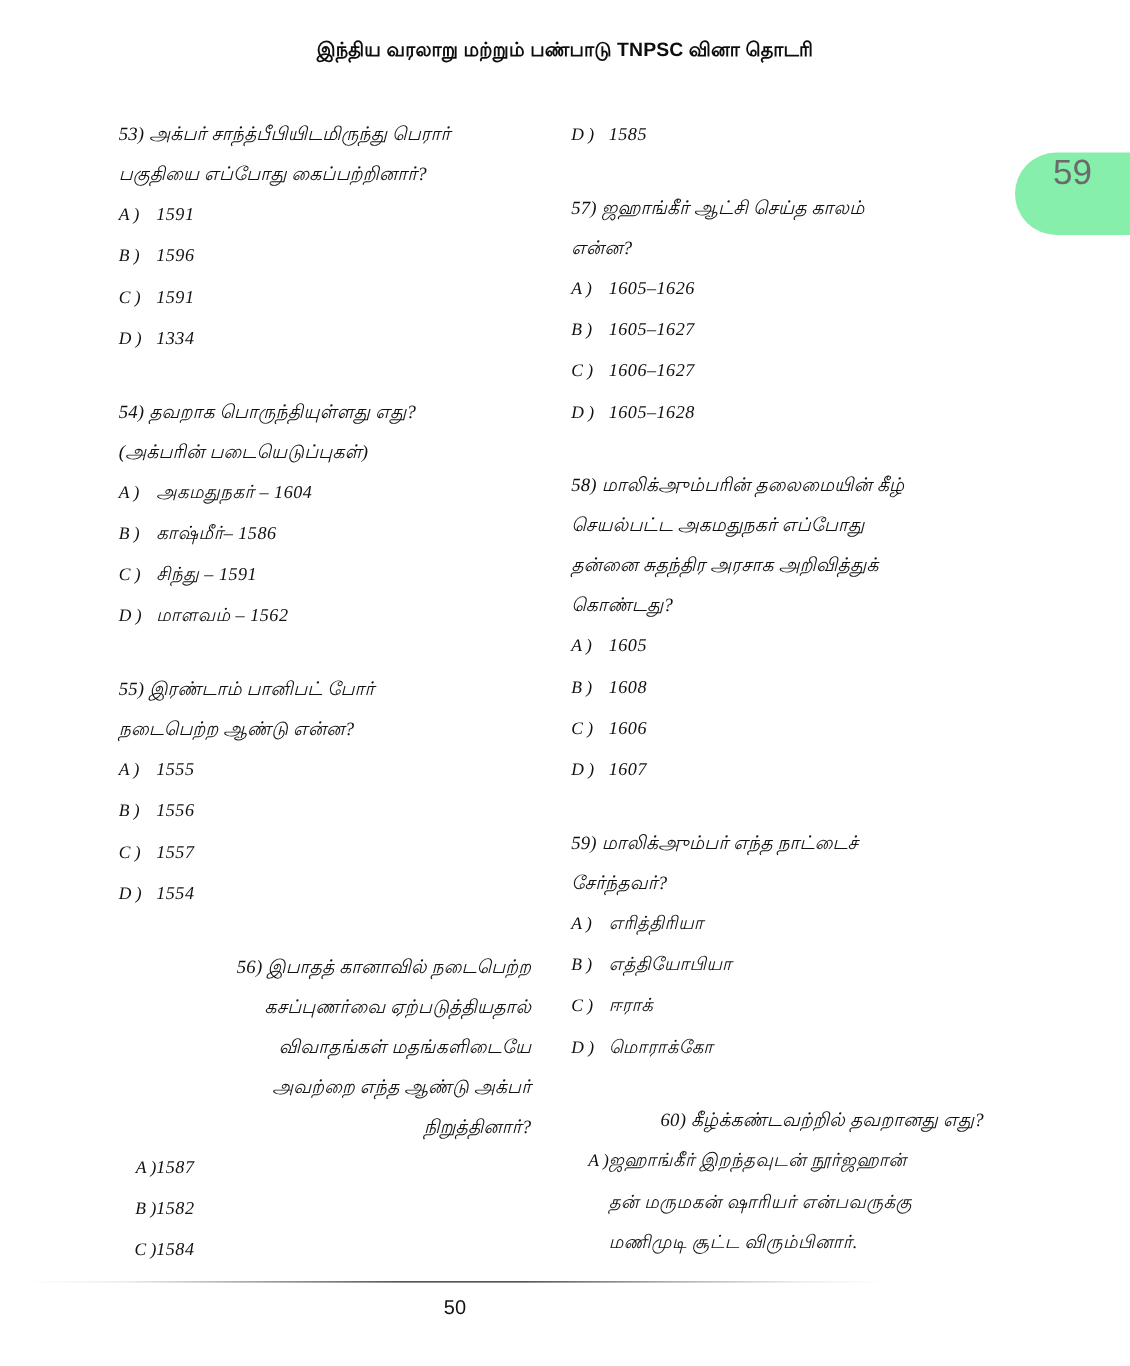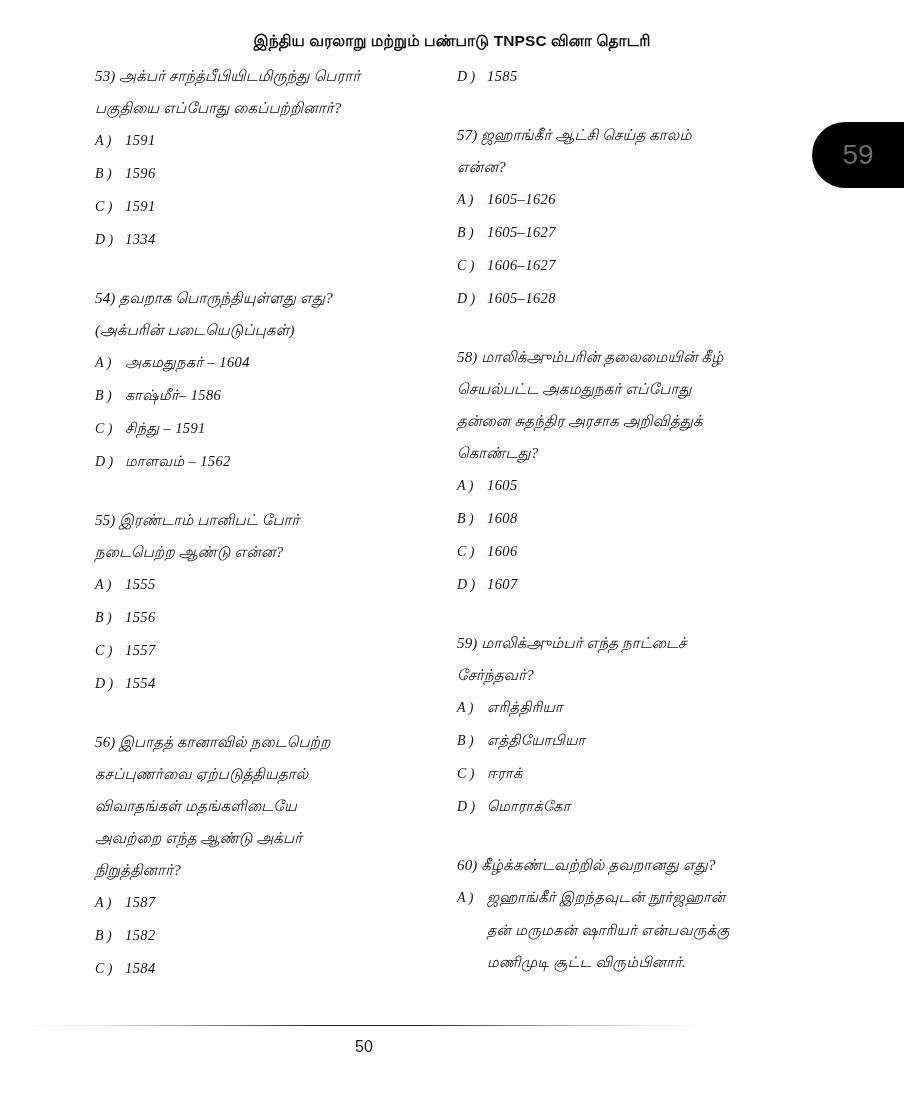--- a/index.html
+++ b/index.html
@@ -31,52 +31,51 @@
     color: #0d0d0d;
   }
 
   
   .page-badge {
     position: absolute;
     left: 812px;
     top: 122px;
     width: 92px;
     height: 66px;
-    background: #000000;
+    background: #86efac;
     border-top-left-radius: 34px;
     border-bottom-left-radius: 34px;
     border-top-right-radius: 0;
     border-bottom-right-radius: 0;
     display: flex;
-    align-items: center;
     justify-content: center;
     font-family: "Liberation Sans", "DejaVu Sans", sans-serif;
     font-size: 28px;
     color: #6b6b6b;
     z-index: 5;
   }
 
   
   .columns {
     position: absolute;
-    top: 60px;
+    top: 92px;
     left: 0;
     width: 904px;
     height: 930px;
   }
   .column {
     position: absolute;
     top: 0;
     width: 330px;
   }
   .column.left  { left: 95px; }
   .column.right { left: 457px; }
 
   .qblock { margin-bottom: 26px; }
-  .qblock:last-child { margin-bottom: 0; }
+  .qblock:last-child { margin-bottom: 0; text-align: right; }
 
   .qline,
   .optline {
     font-style: italic;
     font-size: 15px;
     line-height: 32px;
     white-space: nowrap;
     color: #111111;
   }
   .qline {

